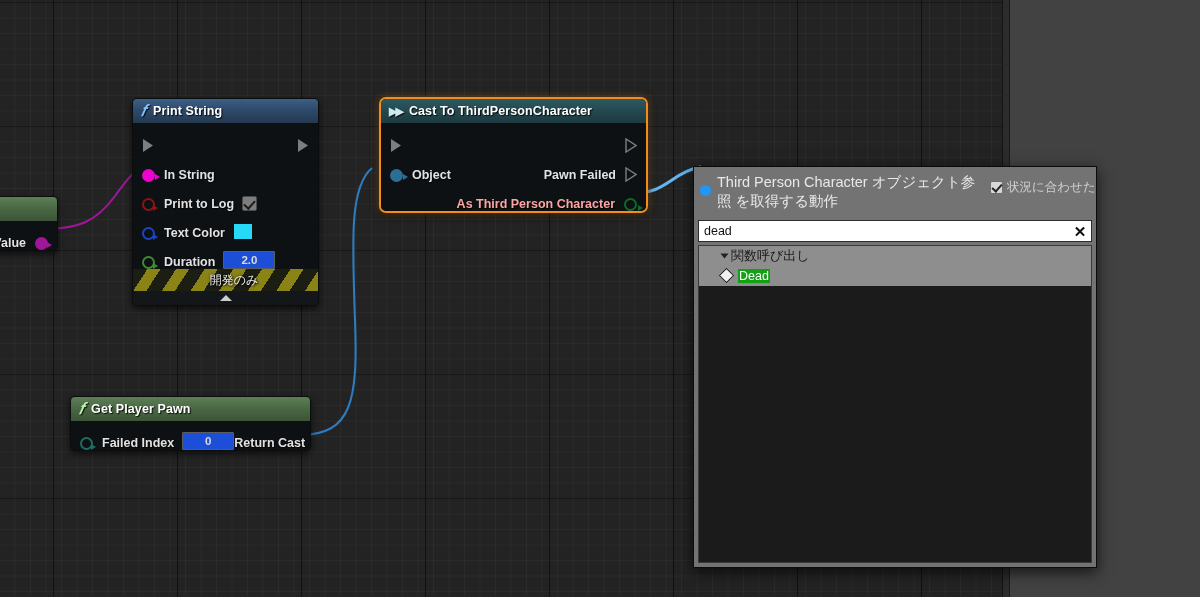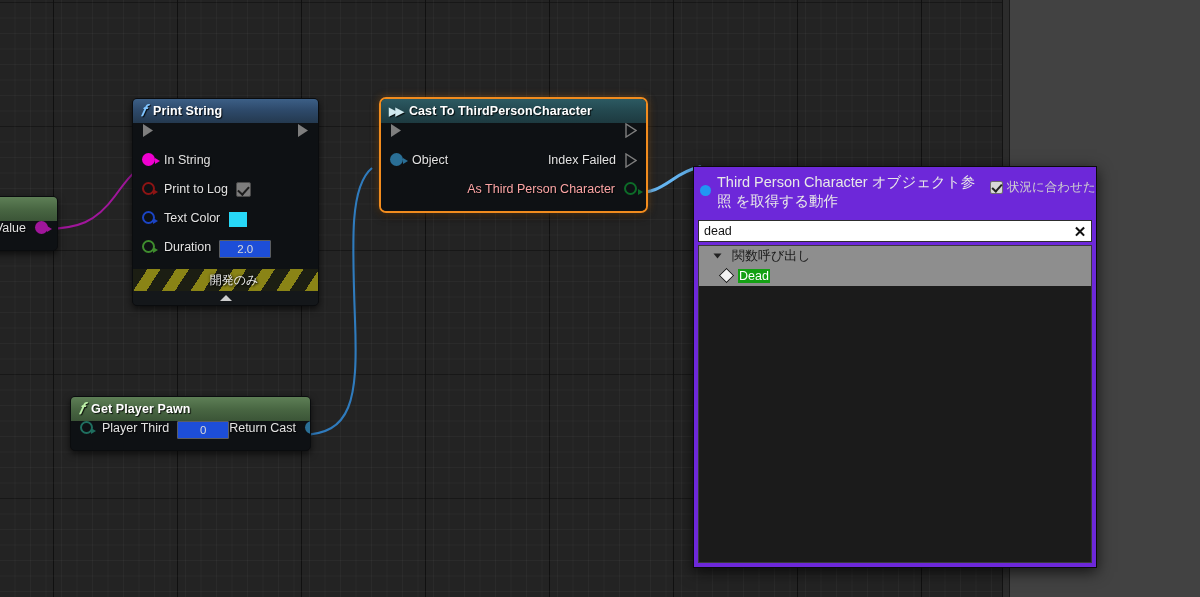--- a/index.html
+++ b/index.html
@@ -142,24 +142,25 @@
     width: 148px;
     border: 1px solid #0a0c0e;
   }
   #node-partial .node-title {
     background: linear-gradient(to bottom, #5e7f56 0%, #496743 50%, #3b5537 100%);
   }
 
   
   .pin-row {
     display: flex;
-    align-items: flex-start;
+    align-items: flex-end;
     height: 29px;
     padding: 0 9px;
     position: relative;
+    font-weight: bold;
   }
   .pin-row.exec-row { height: 30px; justify-content: space-between; }
   .pin-label {
     font-size: 12.5px;
     color: #e2e2e2;
     text-shadow: 1px 1px 1px rgba(0,0,0,0.8);
     white-space: nowrap;
   }
   .pin-label.out { margin-left: auto; }
   .pin-label.cast-out { color: #fca5a5; }
@@ -272,21 +273,21 @@
     border-left: 6px solid transparent;
     border-right: 6px solid transparent;
     border-bottom: 6px solid #cdcdcd;
   }
 
   
   #context-menu {
     position: absolute;
     left: 693px; top: 166px;
     width: 402px; height: 400px;
-    background: #6d28d9;
+    background: #737373;
     border: 1px solid #0b0b0b;
     box-shadow: 0 4px 14px rgba(0,0,0,0.7);
     display: flex;
     flex-direction: column;
     z-index: 40;
   }
   #ctx-header {
     display: flex;
     align-items: flex-start;
     padding: 6px 4px 5px 6px;
@@ -369,22 +370,22 @@
     flex: 1;
     margin: 3px 4px 4px 4px;
     background: #1b1b1b;
     border: 1px solid #3a3a3a;
     overflow: hidden;
   }
   .ctx-category {
     height: 19px;
     display: flex;
     align-items: center;
-    gap: 12px;
-    padding-left: 16px;
+    gap: 4px;
+    padding-left: 23px;
     background: #8e8e8e;
     color: #1a1a1a;
     font-size: 13px;
   }
   .ctx-category .tri {
     width: 0; height: 0;
     border-left: 5px solid #222;
     border-top: 4px solid transparent;
     border-bottom: 4px solid transparent;
     transform: rotate(90deg);
@@ -512,21 +513,21 @@
           <span class="pin exec">
             <svg width="12" height="15" viewBox="0 0 12 15">
                 <path d="M1 1 L1 14 L11 7.5 Z" fill="none" stroke="#7e7e7e" stroke-width="1.4"></path>
               </svg>
           </span>
         </div>
 
         <div class="pin-row">
           <span class="pin data pin-filled pin-left" style="color:#2a6f96"></span>
           <span class="pin-label">Object</span>
-          <span class="pin-label out">Index Failed</span>
+          <span class="pin-label out">Pawn Failed</span>
           <span class="pin exec pin-right">
             <svg width="12" height="15" viewBox="0 0 12 15">
                 <path d="M1 1 L1 14 L11 7.5 Z" fill="none" stroke="#7e7e7e" stroke-width="1.4"></path>
               </svg>
           </span>
         </div>
 
         <div class="pin-row">
           <span class="pin-label out cast-out">As Third Person Character</span>
           <span class="pin data pin-hollow out pin-right" style="color:#0d6b28"></span>
@@ -535,21 +536,21 @@
     </div>
 
     <div class="node" id="node-get-player-pawn">
       <div class="node-title">
         <span class="tico">𝑓</span>
         <span>Get Player Pawn</span>
       </div>
       <div class="node-body">
         <div class="pin-row">
           <span class="pin data pin-hollow pin-left" style="color:#1f6e5f"></span>
-          <span class="pin-label">Player Third</span>
+          <span class="pin-label">Failed Index</span>
           <span class="value-box">0</span>
           <span class="pin-label out">Return Cast</span>
           <span class="pin data pin-filled out pin-right" style="color:#2a6f96"></span>
         </div>
       </div>
     </div>
 
   </div>
 
   <div id="context-menu">

